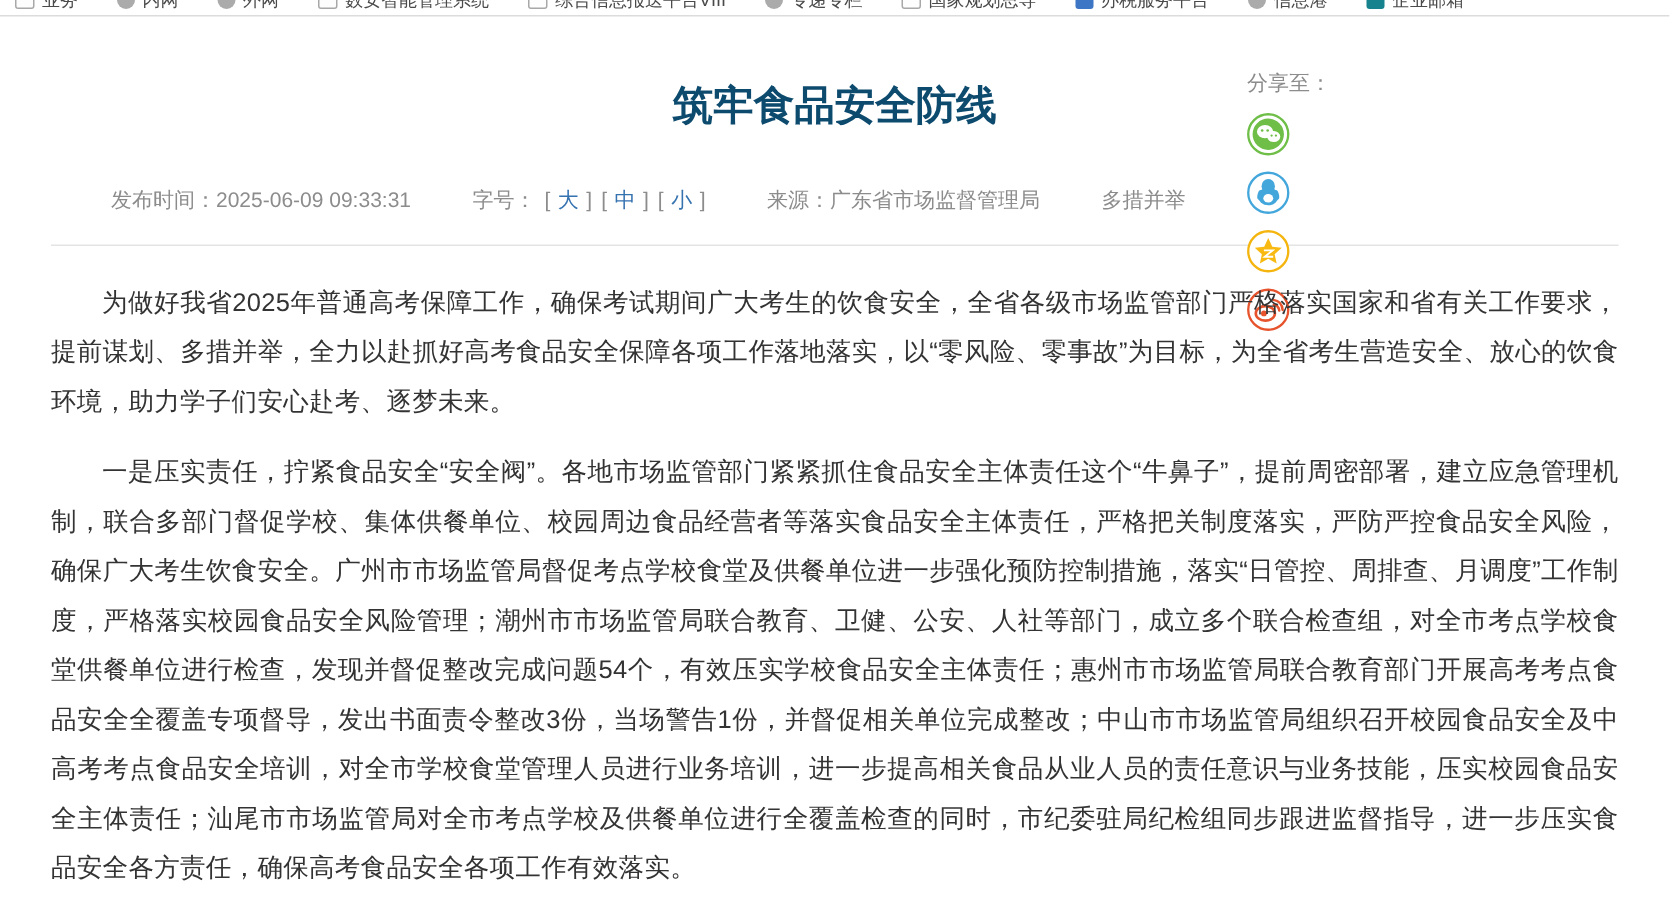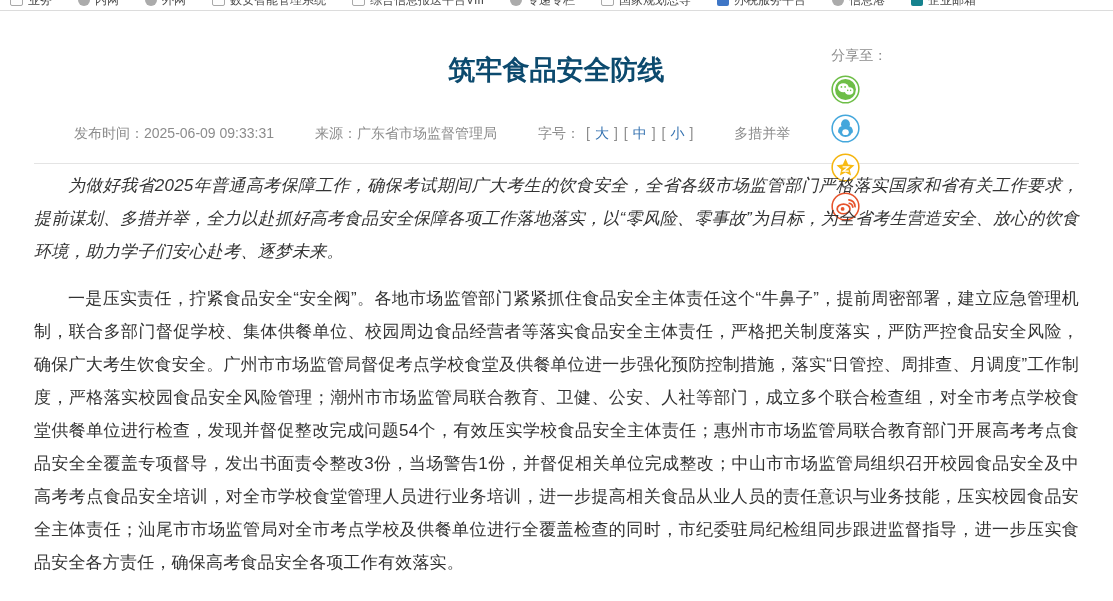--- a/index.html
+++ b/index.html
@@ -33,21 +33,21 @@
   .fs-link .fs-txt { color:#3572b0; padding:0 5px; }
   .print-link { cursor:pointer; }
   .share-group { display:flex; gap:10px;flex-direction:column; }
   .share-ico { width:29px; height:29px; display:inline-block; cursor:pointer; }
   .share-ico svg { width:29px; height:29px; display:block; }
 
   .divider { margin-top:14px; border-top:1px solid #e4e4e4; height:0; }
 
   .body-text p { font-size:17px; line-height:33px; color:#333; text-align:justify;
                  text-indent:2em; letter-spacing:0.2px; }
-  .para1 { margin-top:5px;font-style:italic; }
+  .para1 { margin-top:21px; }
   .para2 { margin-top:14px; }
 </style>
 </head>
 <body>
 
 <div class="bookmarks">
   <div class="bookmarks-inner">
     <span class="bm-item">
       <span class="bm-ico ico-folder"></span>
       <span>业务</span>
@@ -91,28 +91,28 @@
   </div>
 </div>
 
 <div class="content">
 
   <div class="title title1">筑牢食品安全防线</div>
 
   <div class="meta">
     <span class="meta-item"><span>发布时间：</span><span>2025-06-09 09:33:31</span></span>
 
-    <span class="meta-item"><span>来源：</span><span>广东省市场监督管理局</span></span>
-
     <span class="meta-item fs-links">
       <span>字号：</span>
       <span class="fs-link"><span class="bracket">[</span><span class="fs-txt">大</span><span class="bracket">]</span></span>
       <span class="fs-link"><span class="bracket">[</span><span class="fs-txt">中</span><span class="bracket">]</span></span>
       <span class="fs-link"><span class="bracket">[</span><span class="fs-txt">小</span><span class="bracket">]</span></span>
     </span>
+
+    <span class="meta-item"><span>来源：</span><span>广东省市场监督管理局</span></span>
 
     <span class="meta-item print-link">多措并举</span>
 
     <span class="meta-item share-group">
       <span>分享至：</span>
 
       <span class="share-ico">
         <svg viewBox="0 0 30 30">
           <circle cx="15" cy="15" r="13.8" fill="#fff" stroke="#6ebe47" stroke-width="1.6"></circle>
           <circle cx="15" cy="15" r="10.8" fill="#6ebe47"></circle>

